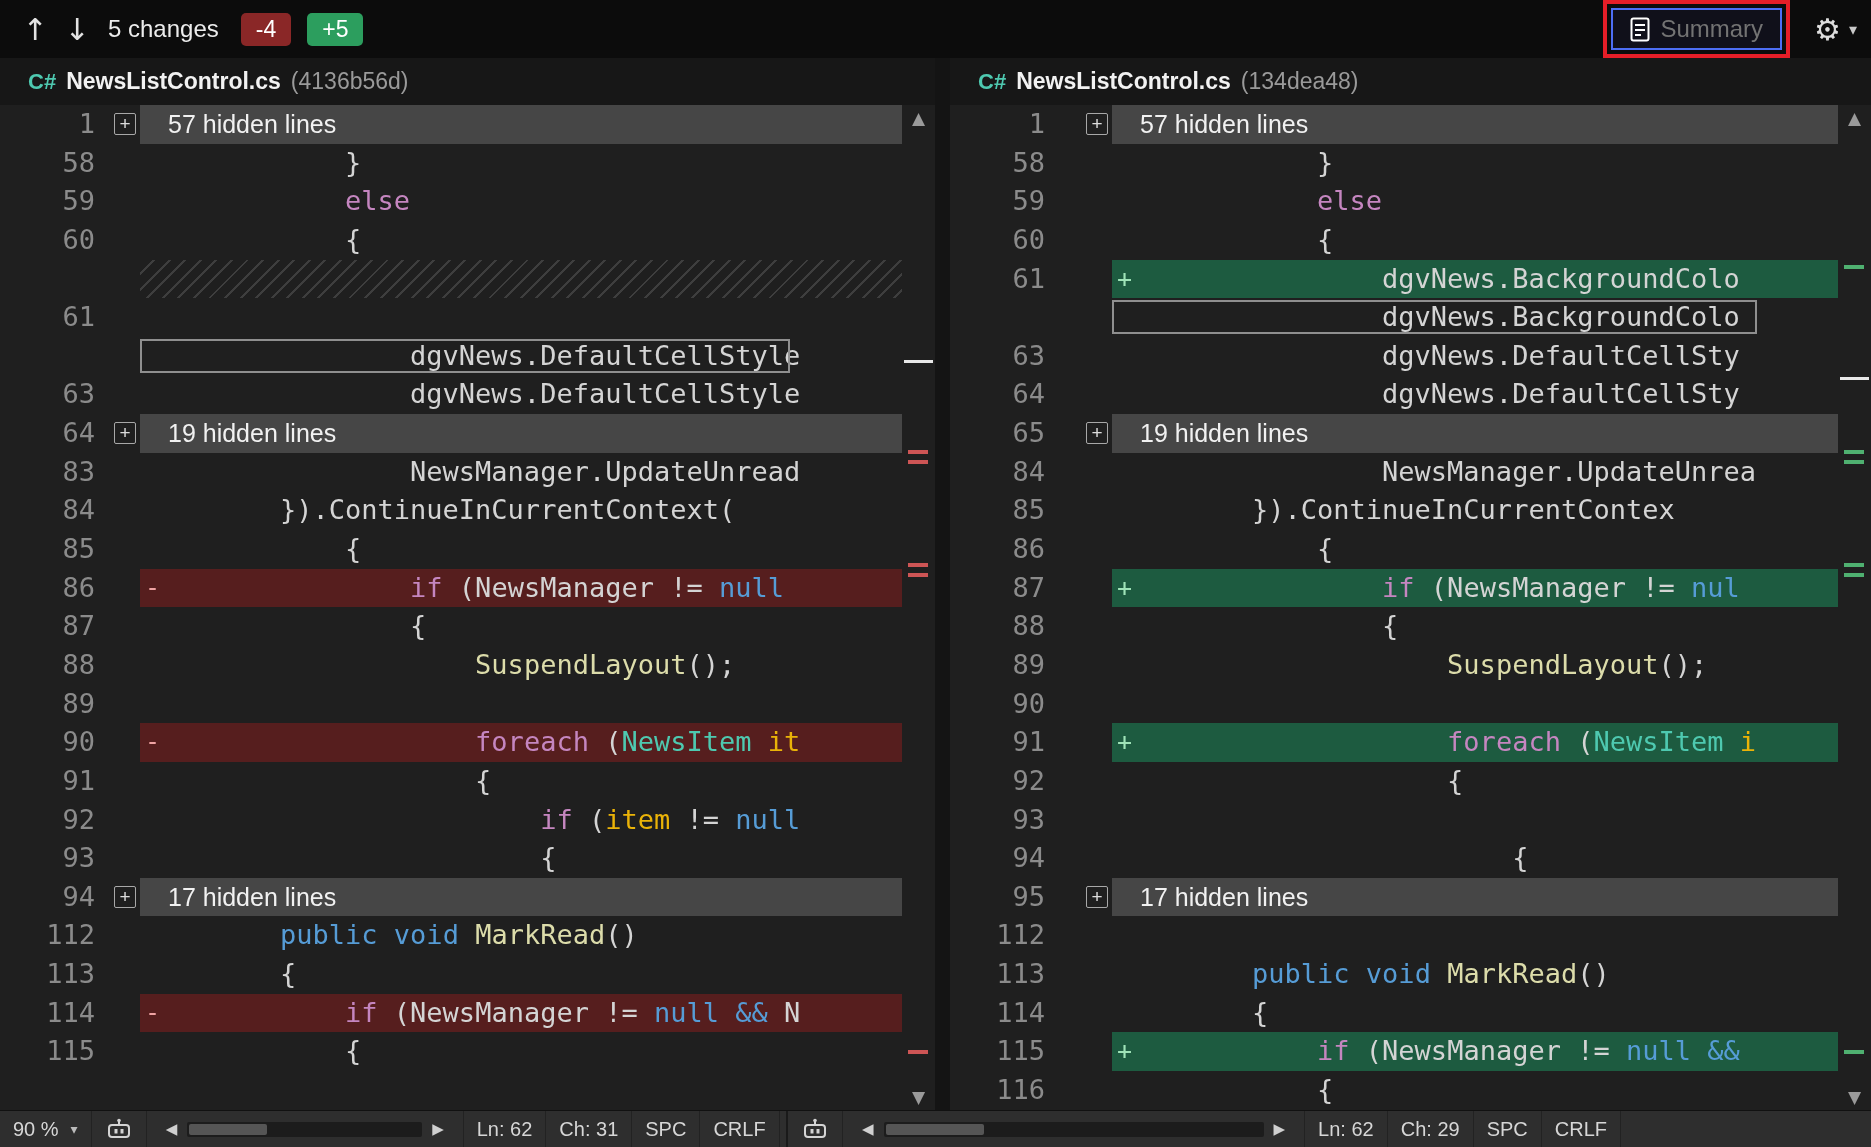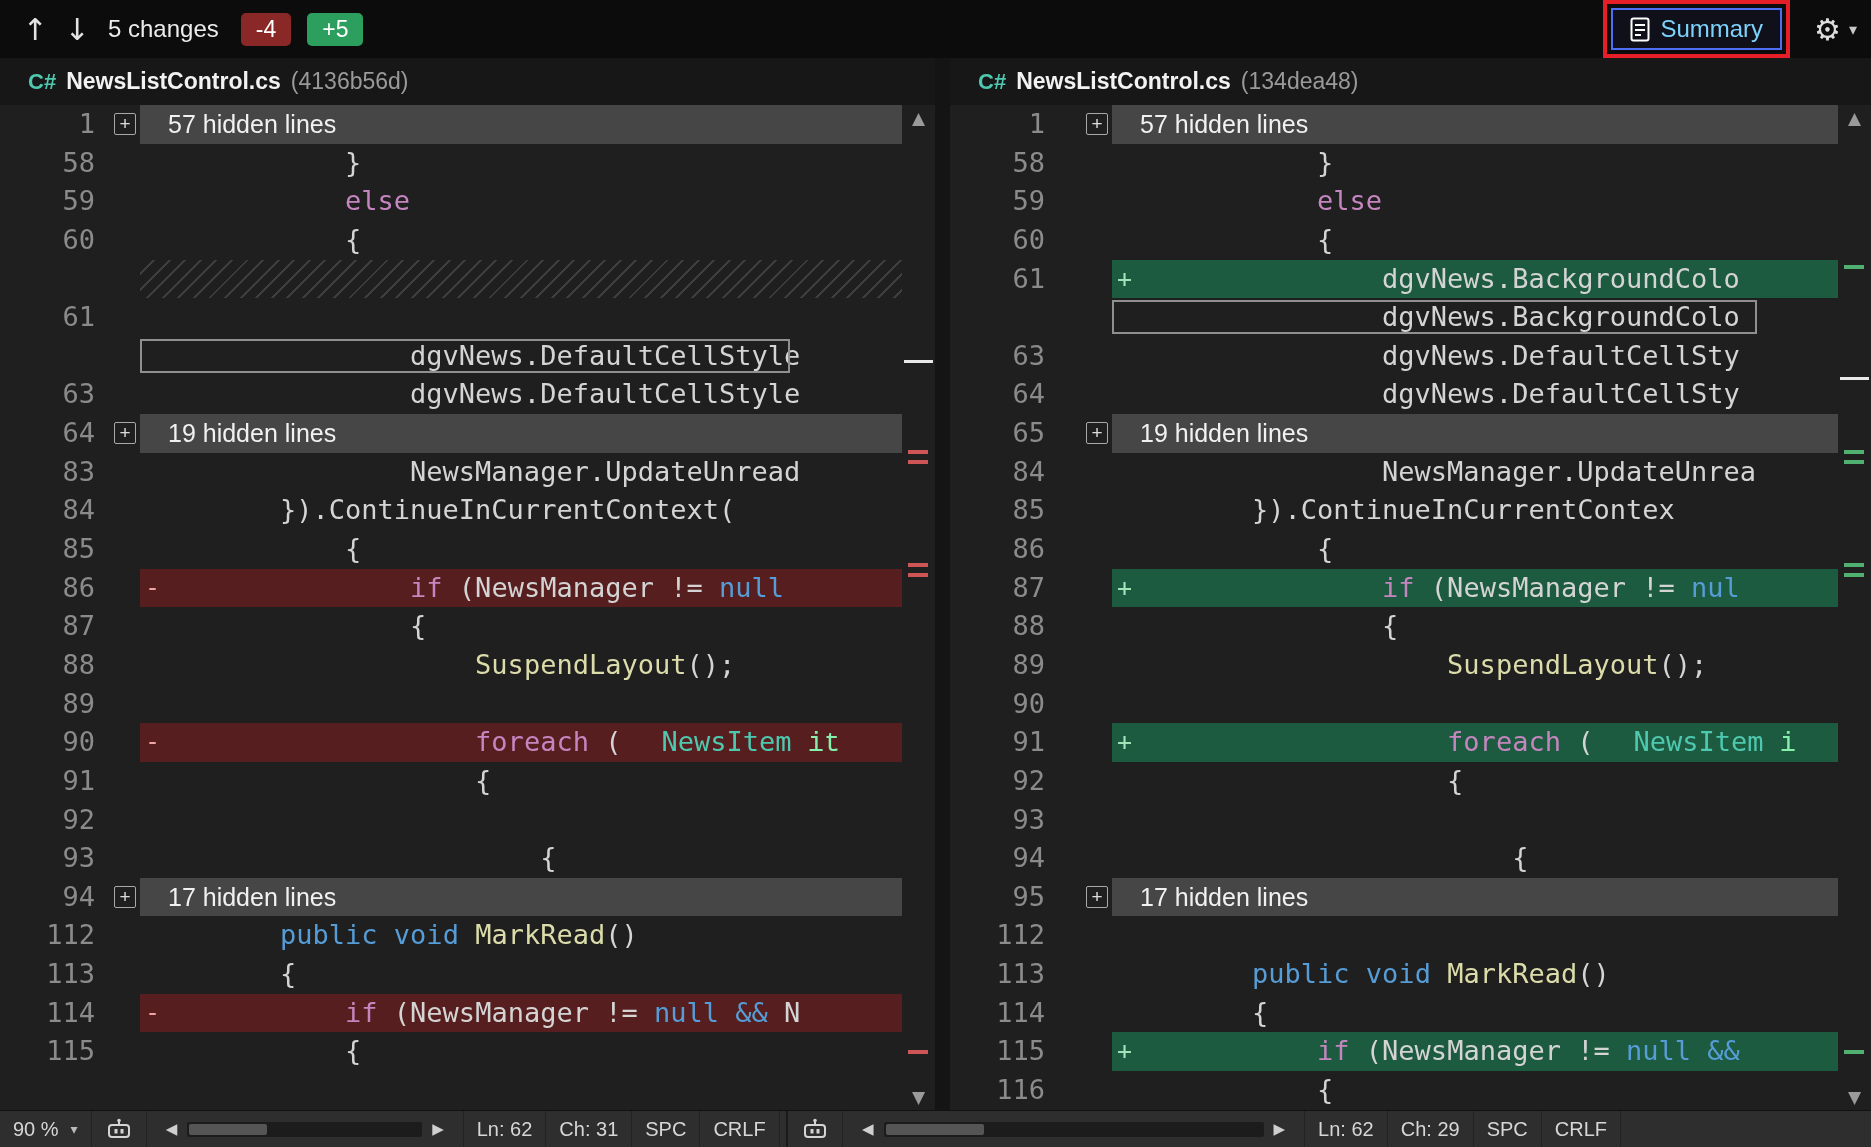--- a/index.html
+++ b/index.html
@@ -9,21 +9,21 @@
   
   .toolbar{height:58px;background:#0c0c0c;display:flex;align-items:center;padding:0 14px;box-sizing:border-box;}
   .navbtn{color:#e3e3e3;font-size:30px;width:42px;text-align:center;cursor:pointer;font-family:"DejaVu Sans",sans-serif;}
   .changes{color:#ececec;font-size:24px;margin:0 22px 0 10px;}
   .badge{border-radius:5px;padding:3px 15px;font-size:23px;color:#ffffff;margin-right:16px;}
   .badge.del{background:#8a2727;}
   .badge.add{background:#2c9e5e;}
   .spacer{flex:1;}
   .annot{border:4px solid #e61e28;padding:4px;display:flex;}
   .summary-btn{display:flex;align-items:center;gap:10px;border:2px solid #4d6ef5;background:#10101a;
-               padding:5px 17px;color:#7dd3fc;font-size:24px;cursor:pointer;}
+               padding:5px 17px;color:#737373;font-size:24px;cursor:pointer;}
   .gear{font-size:30px;color:#dedede;margin-left:24px;font-family:"DejaVu Sans",sans-serif;cursor:pointer;}
   .caret{font-size:16px;color:#c9c9c9;margin-left:8px;font-family:"DejaVu Sans",sans-serif;cursor:pointer;}
 
   
   .main{display:flex;height:1052px;}
   .pane{position:relative;}
   .pane-left{width:935px;}
   .pane-right{width:921px;}
   .sash{width:15px;background:#141414;}
 
@@ -52,21 +52,21 @@
   .row.del .content{background:#561e1e;}
   .row.add .content{background:#1d5b40;}
   .mark{position:absolute;left:5px;top:0;font-size:25px;}
   .row.del .mark{color:#f0a3a3;}
   .row.add .mark{color:#9fe3b8;}
   .cursorbox{position:absolute;left:0;top:2px;height:34px;border:2px solid #8f8f8f;box-sizing:border-box;pointer-events:none;}
   .pane-left  .cursorbox{width:650px;}
   .pane-right .cursorbox{width:645px;}
 
   .sd{color:#d4d4d4;} .sk{color:#c586c0;} .sb{color:#569cd6;}
-  .st{color:#4ec9b0;margin-left:40px;} .sl{color:#86efac;font-family:Liberation Mono, monospace;} .sy{color:#dcdcaa;}
+  .st{color:#4ec9b0;} .sl{color:#eab308;} .sy{color:#dcdcaa;}
 
   
   .vscroll{position:absolute;top:0;right:0;width:33px;bottom:0;background:#1f1f1f;}
   .sarrow{position:absolute;left:0;width:100%;text-align:center;color:#9a9a9a;font-size:17px;
           font-family:"DejaVu Sans",sans-serif;cursor:pointer;}
   .sarrow.up{top:3px;} .sarrow.down{bottom:3px;}
   .rmark{position:absolute;left:6px;width:20px;height:4px;}
   .rred{background:#cd5555;} .rgreen{background:#4fb070;}
   .rpos{position:absolute;left:2px;right:2px;height:3px;background:#e8e8e8;}
 
@@ -213,20 +213,21 @@
               <div class="content"><div class="mark">-</div><span class="sd">                    </span><span class="sk">foreach</span><span class="sd"> (</span><span class="st">NewsItem</span><span class="sd"> </span><span class="sl">it</span></div>
             </div>
             <div class="row code">
               <div class="num">91</div>
               <div class="gap"></div>
               <div class="content"><span class="sd">                    {</span></div>
             </div>
             <div class="row code">
               <div class="num">92</div>
               <div class="gap"></div>
+              <div class="content"><span class="sd">                        </span><span class="sk">if</span><span class="sd"> (</span><span class="sl">item</span><span class="sd"> != </span><span class="sb">null</span></div>
             </div>
             <div class="row code">
               <div class="num">93</div>
               <div class="gap"></div>
               <div class="content"><span class="sd">                        {</span></div>
             </div>
             <div class="row hidden">
               <div class="num">94</div>
               <div class="gap">
                 <div class="fold">+</div>

